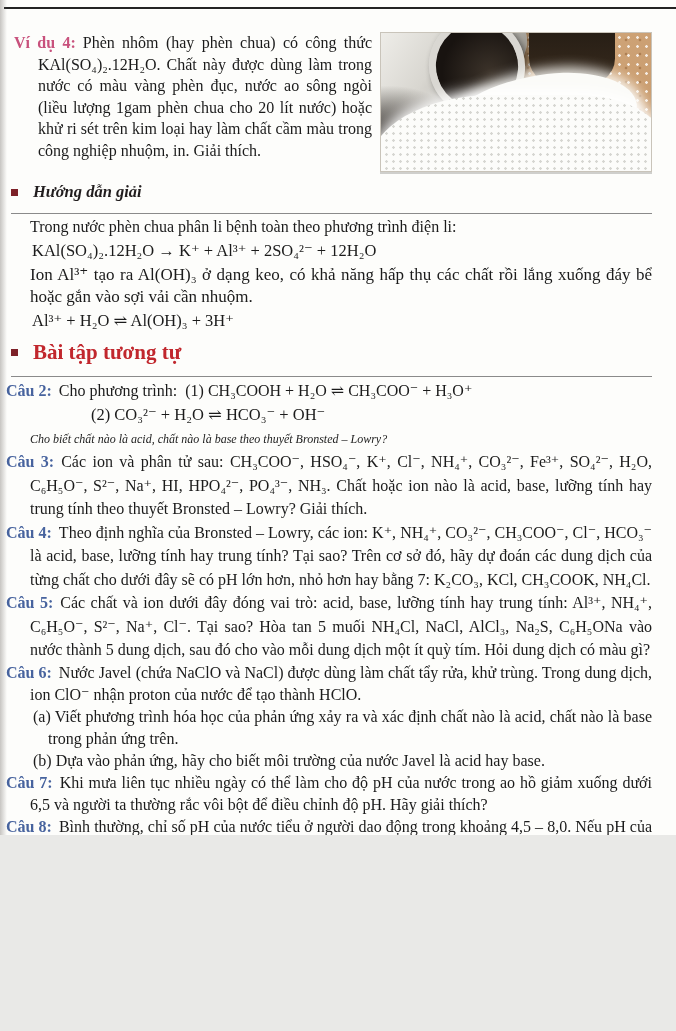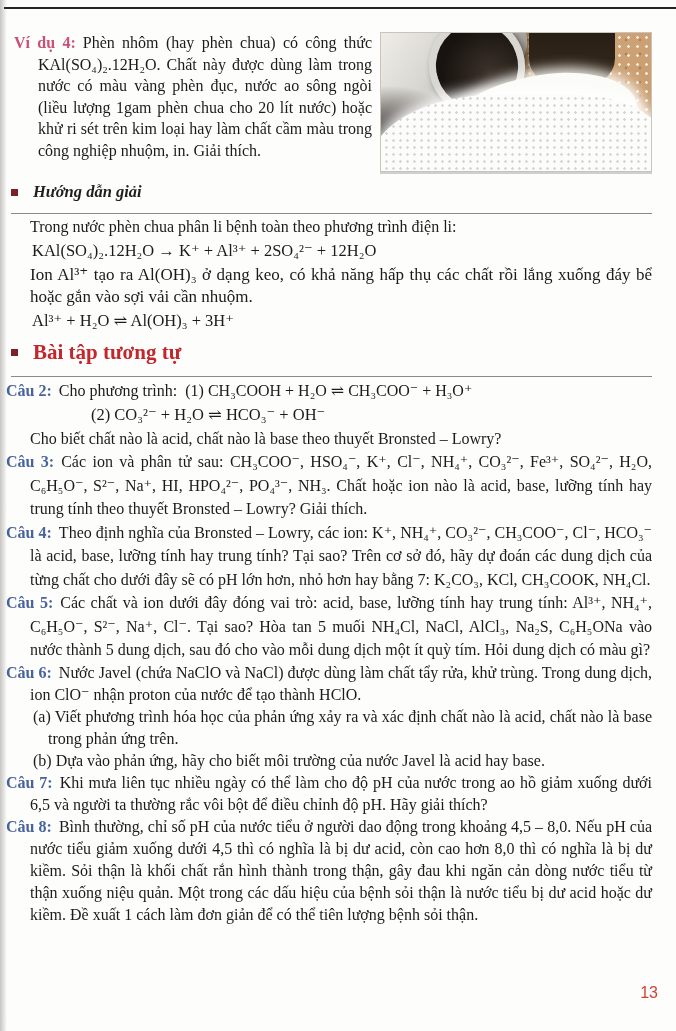--- a/index.html
+++ b/index.html
@@ -4,21 +4,21 @@
 <style>
   html,body { margin:0; padding:0; }
   body {
     width:676px; height:1031px;
     background:#e9e9e7;
     font-family:"Liberation Serif","DejaVu Serif","DejaVu Sans",serif;
     color:#1b1b1b;
     -webkit-font-smoothing:antialiased;
   }
   .page {
-    position:relative; width:676px; height:1031px;
+    position:relative; width:676px; height:835px;
     padding:24px 24px 0 6px; box-sizing:border-box;
     background:#fdfdfb; overflow:hidden;
   }
   .scan-top { position:absolute; top:7px; left:4px; right:0; height:2px; background:#232323; }
   .scan-left { position:absolute; top:0; left:0; bottom:0; width:7px;
     background:linear-gradient(90deg, rgba(110,105,100,.38), rgba(255,255,255,0)); }
 
   
   .photo {
     float:right; width:270px; height:138px; margin:0 0 4px 8px;
@@ -96,21 +96,21 @@
   .questions { margin-top:3px; }
   .q {
     margin-left:24px; text-indent:-24px;
     font-size:16px; line-height:22px; text-align:justify;
   }
   .q.roomy { line-height:23.5px; }
   .q-label { color:#47639e; font-weight:bold; padding-right:7px; }
   .q-text  {}
   .inline-eq { padding-left:8px; }
   .q2-line2 { margin-left:85px; font-size:16.5px; line-height:26px; }
-  .q-cont   { margin-left:24px; font-size:16px; line-height:22px; text-align:justify; }
+  .q-cont   { margin-left:24px; font-size:12px; line-height:22px; text-align:justify;font-style:italic; }
   .sub-item {
     margin-left:42px; text-indent:-15px;
     font-size:16px; line-height:22px; text-align:justify;
   }
   .page-number {
     position:absolute; right:18px; top:984px;
     color:#cc4437; font-size:16px;
     font-family:"Liberation Sans","DejaVu Sans",sans-serif;
   }
 </style>

